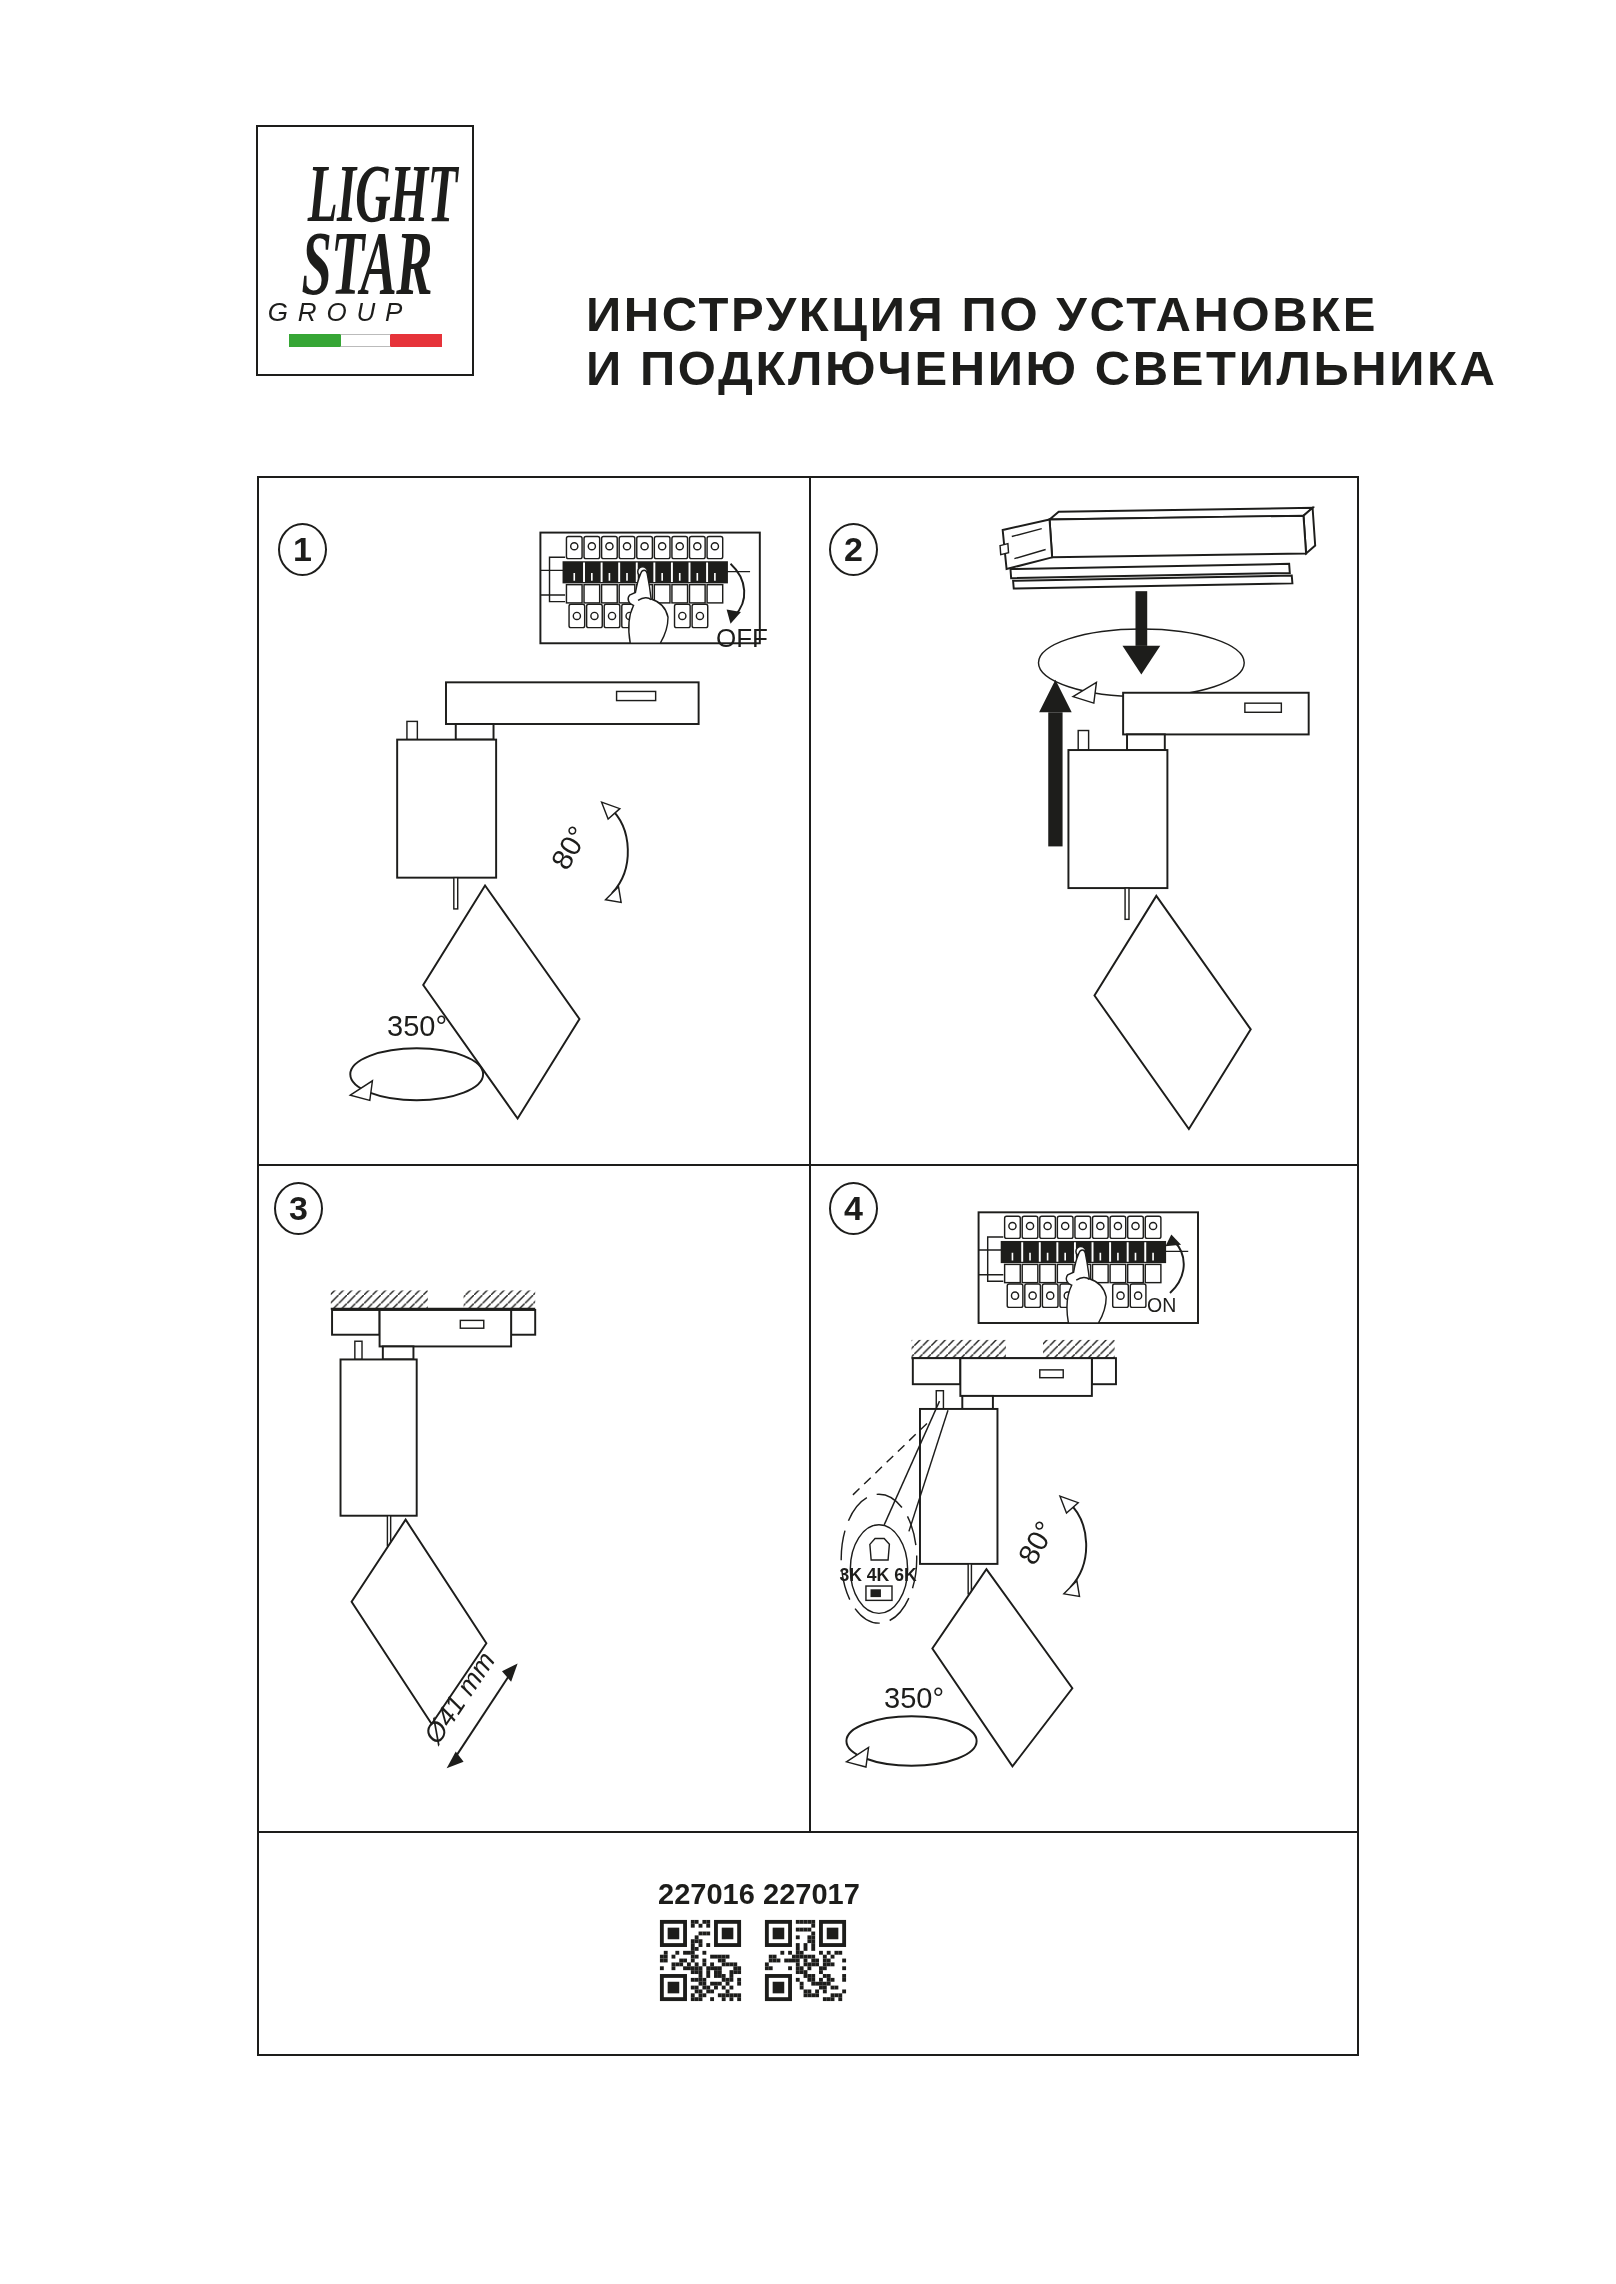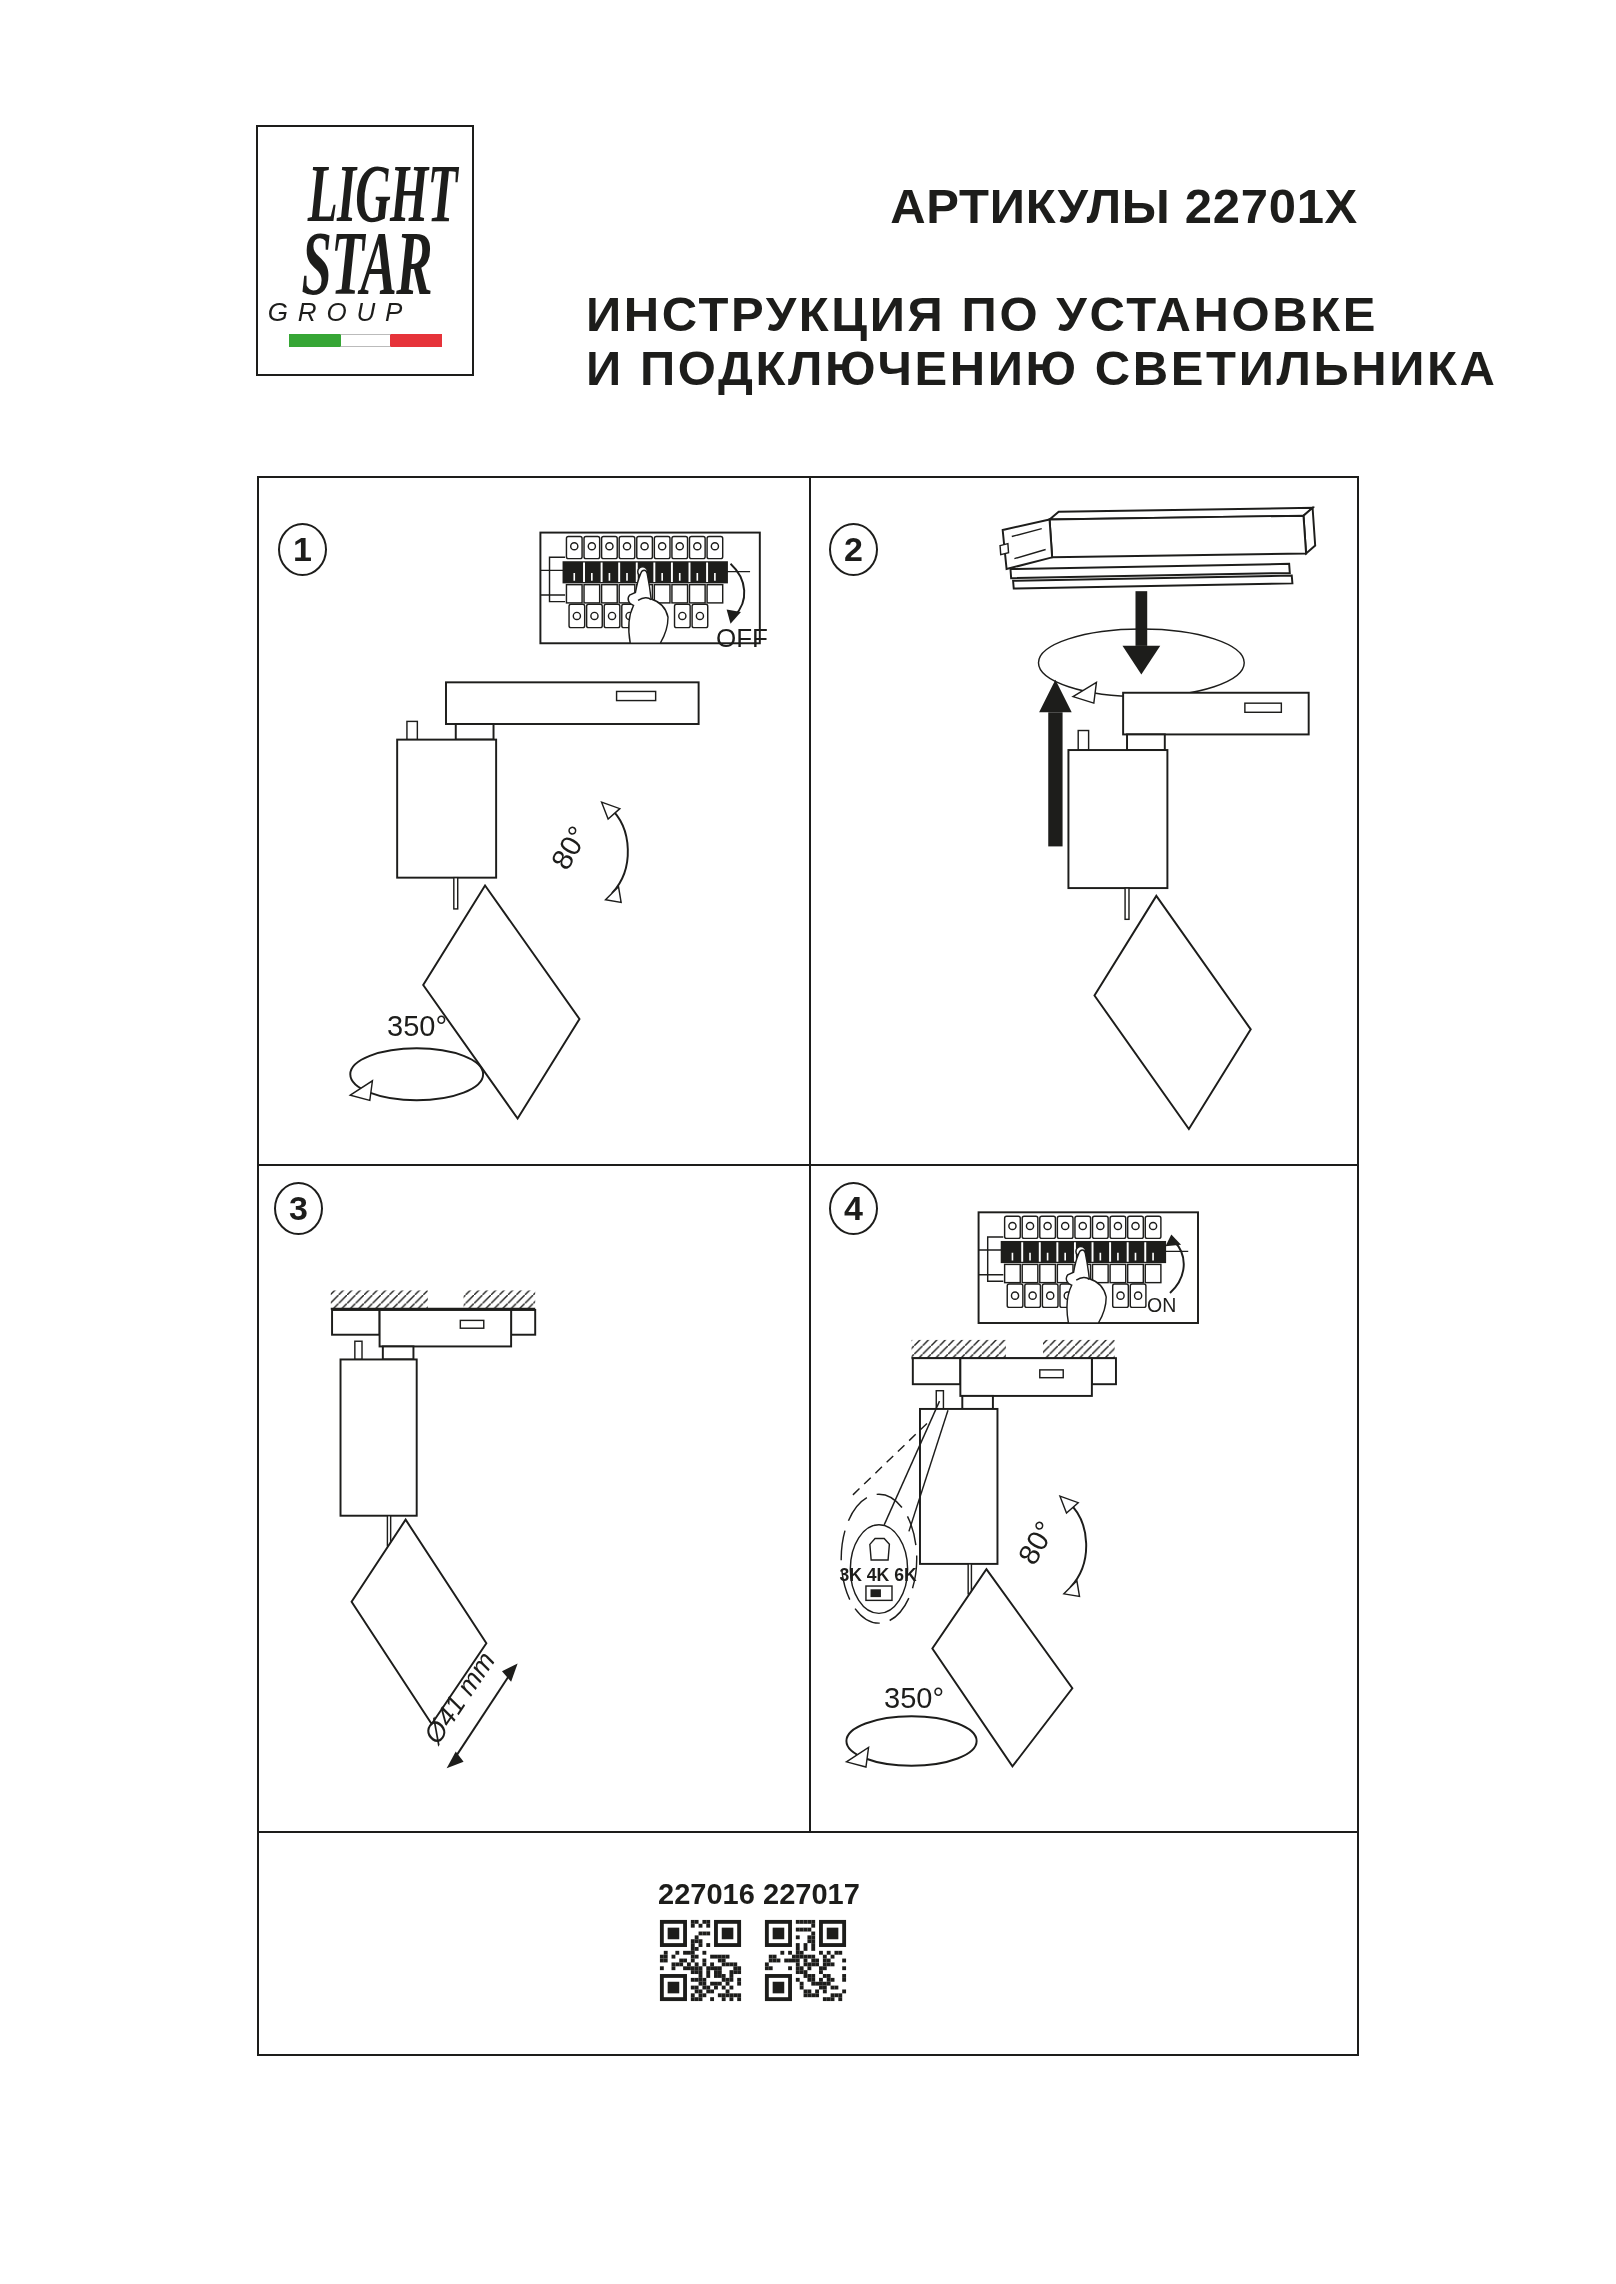--- a/index.html
+++ b/index.html
@@ -38,21 +38,20 @@
     <div class="t serif" style="left:0;top:26px;font-size:82px;"><span class="sqz">LIGHT</span></div>
     <div class="t serif" style="left:0;top:91px;font-size:91px;"><span class="sqz">STAR</span></div>
     <div class="t" style="left:0;top:172px;width:100%;font-size:26px;letter-spacing:9.8px;text-indent:9.8px;"><span>GROUP</span></div>
     <div class="flag">
       <div style="width:51px;background:#36a635;"></div>
       <div style="width:51px;background:#ffffff;border:0.7px solid #bbb;box-sizing:border-box;border-left:1.3px solid #36a635;border-right:1.3px solid #e6333a;"></div>
       <div style="width:51px;background:#e6333a;"></div>
     </div>
   </div>
 
-  <div class="t b" style="left:586px;top:182px;width:772px;text-align:right;font-size:49px;letter-spacing:0.7px;">АРТИКУЛЫ 22701X</div>
   <div class="t b" style="left:586px;top:290px;width:772px;text-align:right;font-size:49px;letter-spacing:2.6px;">ИНСТРУКЦИЯ ПО УСТАНОВКЕ</div>
   <div class="t b" style="left:586px;top:344px;width:772px;text-align:right;font-size:49px;letter-spacing:2.6px;">И ПОДКЛЮЧЕНИЮ СВЕТИЛЬНИКА</div>
 
   <div class="grid">
     <div class="vline"></div>
     <div class="hline" style="top:686px;"></div>
     <div class="hline" style="top:1353px;"></div>
   </div>
 
   <div class="circle" style="left:278px;top:523px;">

